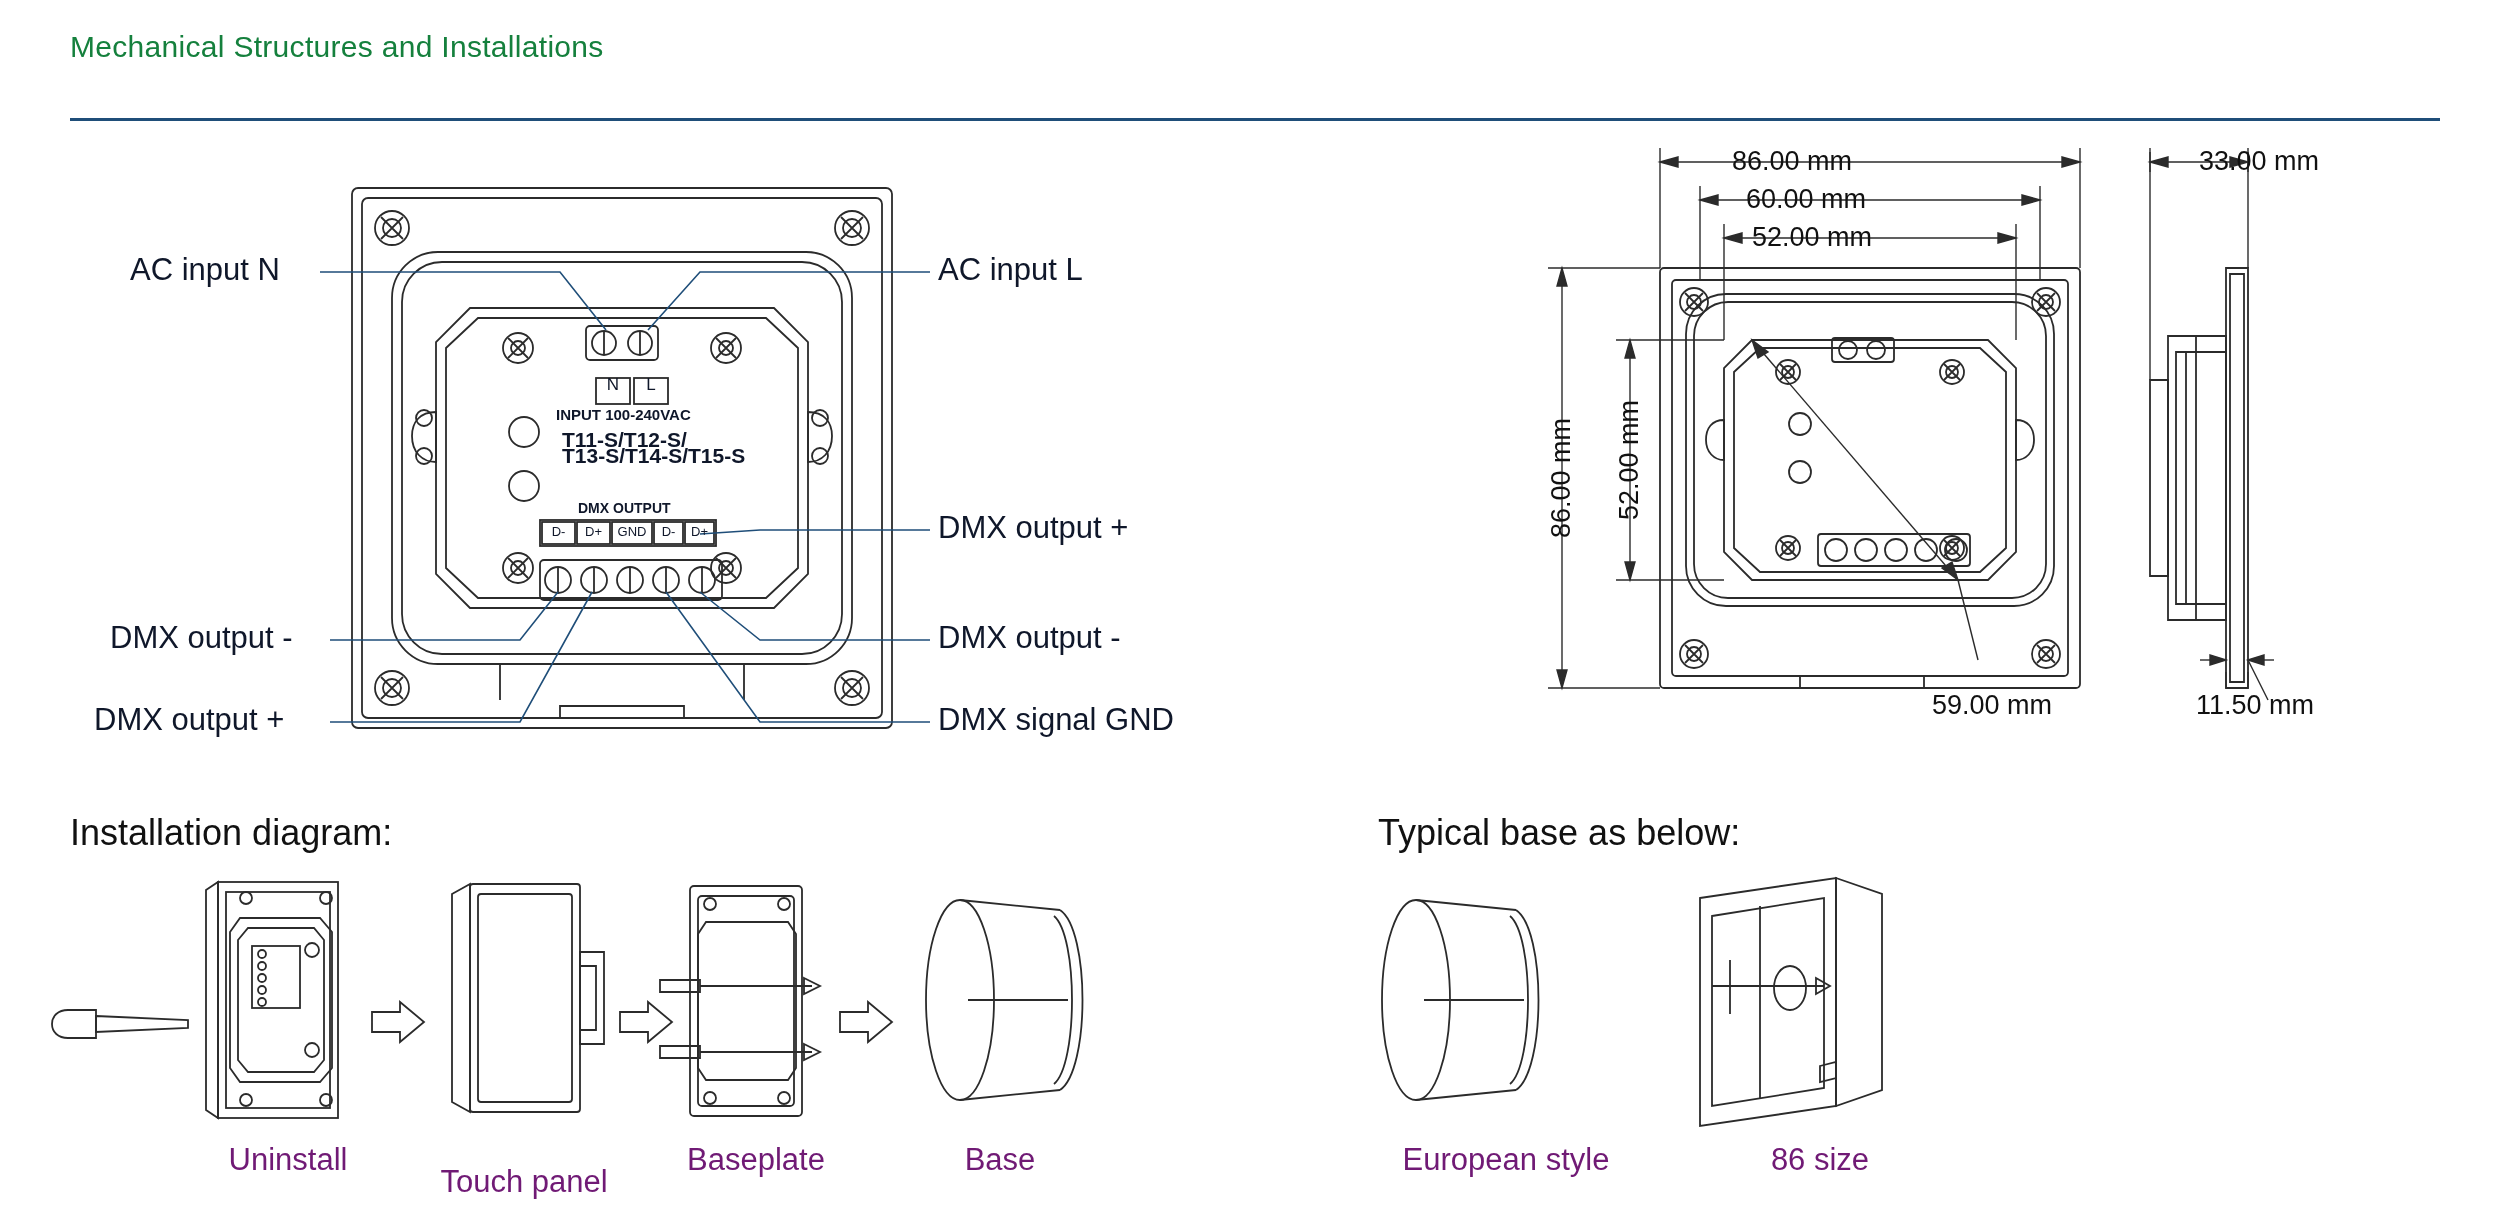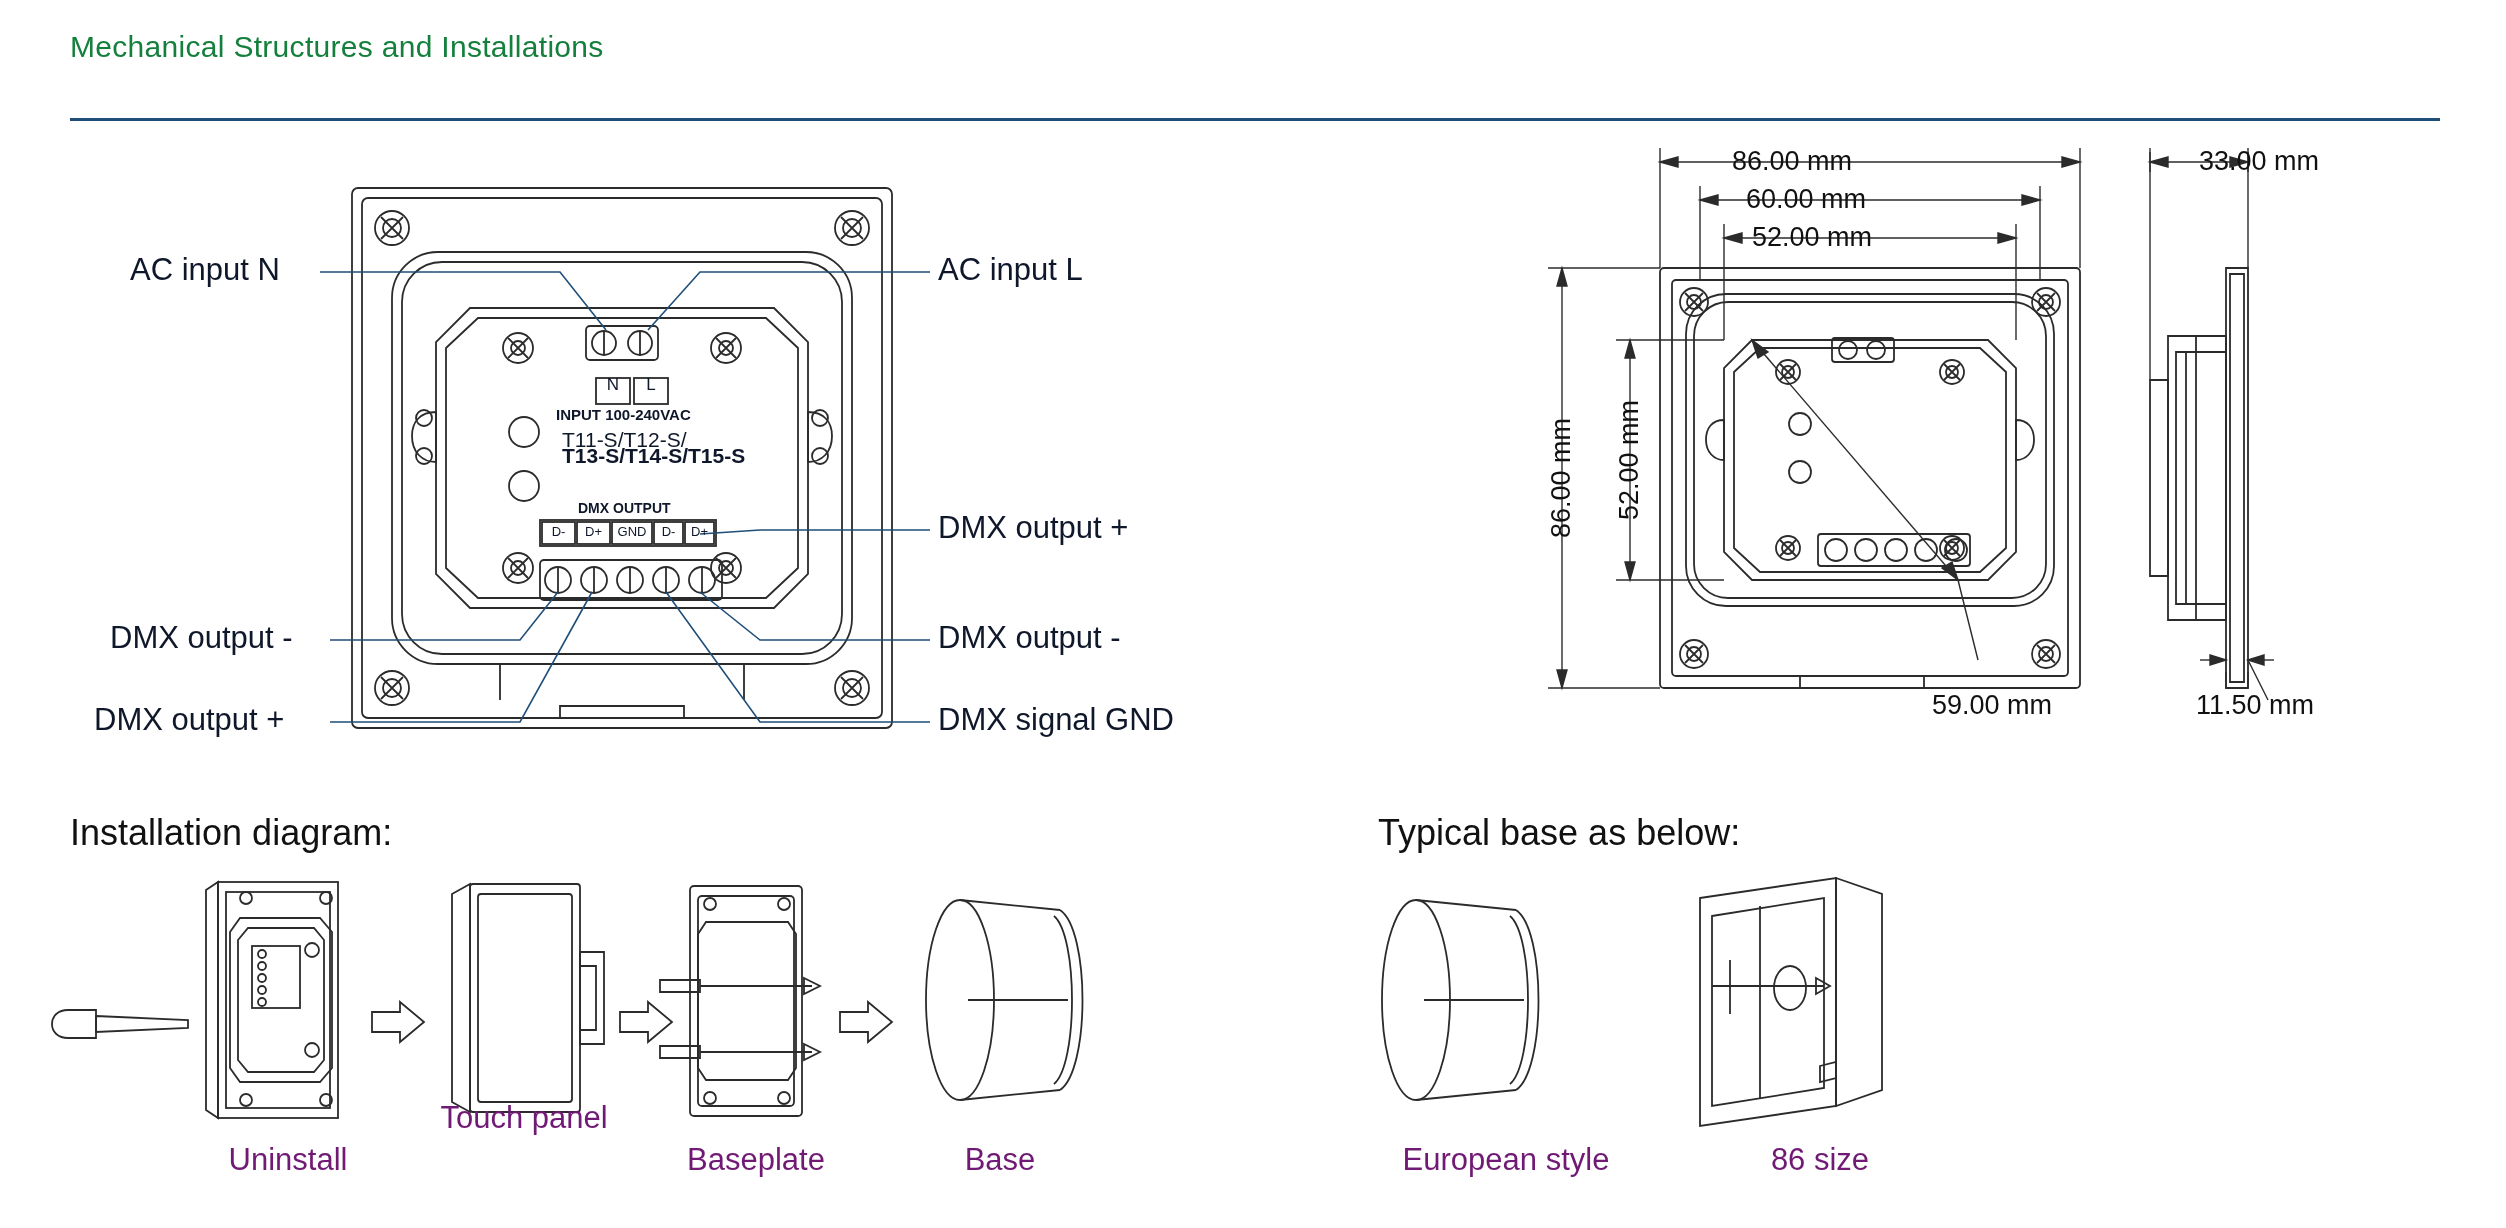--- a/index.html
+++ b/index.html
@@ -377,21 +377,21 @@
       <path d="M1816 978 L1830 986 L1816 994 Z"></path>
       <path d="M1730 960 L1730 1014"></path>
       <path d="M1820 1066 L1836 1062 L1836 1078 L1820 1082 Z"></path>
     </g>
   </g>
 </svg>
 
 <div class="lbl" style="left:596px; top:372px; font-size:17px; width:34px; text-align:center; line-height:26px;">N</div>
 <div class="lbl" style="left:634px; top:372px; font-size:17px; width:34px; text-align:center; line-height:26px;">L</div>
 <div class="lbl" style="left:556px; top:406px; font-size:15px; font-weight:bold;">INPUT 100-240VAC</div>
-<div class="lbl" style="left:562px; top:428px; font-size:21px; font-weight:normal;">T11-S/T12-S/</div>
+<div class="lbl" style="left:562px; top:428px; font-size:21px; font-weight:bold;">T11-S/T12-S/</div>
 <div class="lbl" style="left:562px; top:444px; font-size:21px; font-weight:bold;">T13-S/T14-S/T15-S</div>
 <div class="lbl" style="left:578px; top:500px; font-size:14px; font-weight:bold;">DMX OUTPUT</div>
 
 <div class="lbl" style="left:542px; top:524px; width:33px; text-align:center; font-size:13px;">D-</div>
 <div class="lbl" style="left:577px; top:524px; width:33px; text-align:center; font-size:13px;">D+</div>
 <div class="lbl" style="left:612px; top:524px; width:40px; text-align:center; font-size:13px;">GND</div>
 <div class="lbl" style="left:654px; top:524px; width:29px; text-align:center; font-size:13px;">D-</div>
 <div class="lbl" style="left:685px; top:524px; width:29px; text-align:center; font-size:13px;">D+</div>
 
 <div class="lbl" style="left:130px; top:252px;">AC input N</div>
@@ -411,18 +411,18 @@
 
 <div class="dim" style="left:1932px; top:690px;">59.00 mm</div>
 
 <div class="dim" style="left:2199px; top:146px;">33.00 mm</div>
 <div class="dim" style="left:2196px; top:690px;">11.50 mm</div>
 
 <div class="sect" style="left:70px; top:812px;">Installation diagram:</div>
 <div class="sect" style="left:1378px; top:812px;">Typical base as below:</div>
 
 <div class="cap" style="left:288px; top:1142px; transform:translateX(-50%);">Uninstall</div>
-<div class="cap" style="left:524px; top:1100px; transform:translateX(-50%);">Touch panel</div>
+<div class="cap" style="left:524px; top:1164px; transform:translateX(-50%);">Touch panel</div>
 <div class="cap" style="left:756px; top:1142px; transform:translateX(-50%);">Baseplate</div>
 <div class="cap" style="left:1000px; top:1142px; transform:translateX(-50%);">Base</div>
 
 <div class="cap" style="left:1506px; top:1142px; transform:translateX(-50%);">European style</div>
 <div class="cap" style="left:1820px; top:1142px; transform:translateX(-50%);">86 size</div>
 
 </body></html>

